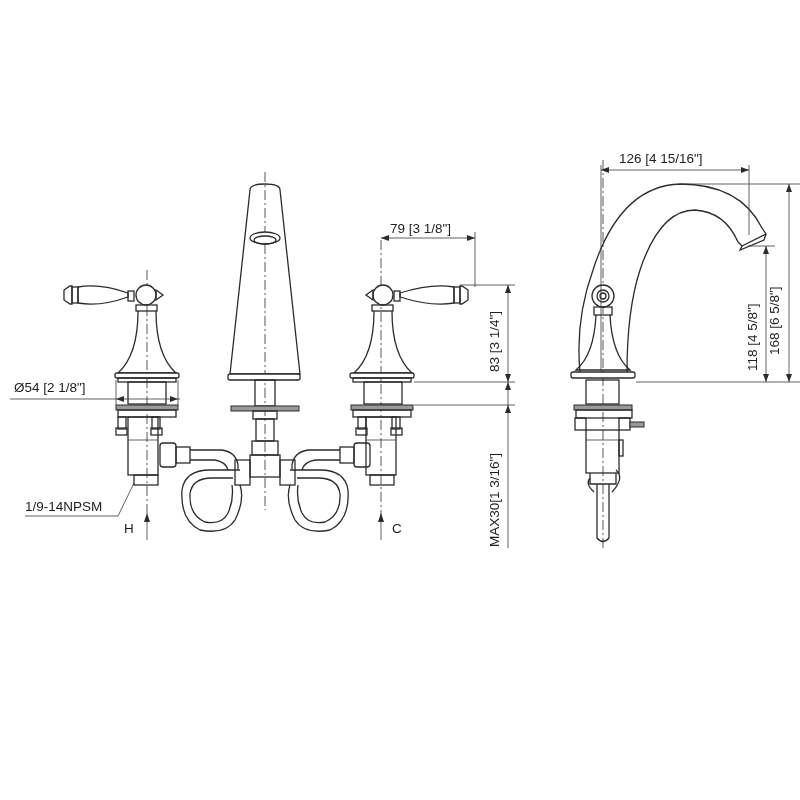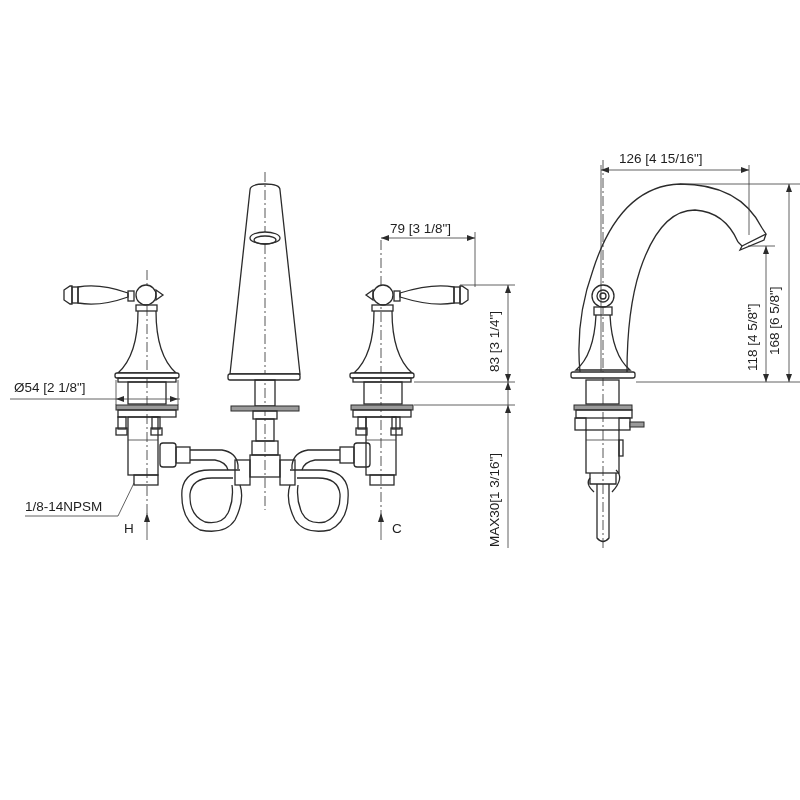--- a/index.html
+++ b/index.html
@@ -183,18 +183,18 @@
     <line class="thin" x1="766" y1="246" x2="766" y2="382"></line>
     <path d="M766 246 L763 254 L769 254 Z" fill="#2b2b2b"></path>
     <path d="M766 382 L763 374 L769 374 Z" fill="#2b2b2b"></path>
   </g>
 </svg>
 
 <div class="lbl" style="left:14px; top:381px;">Ø54 [2 1/8"]</div>
 <div class="lbl" style="left:390px; top:222px;">79 [3 1/8"]</div>
 <div class="lbl vert" style="left:488px; top:372px;">83 [3 1/4"]</div>
 <div class="lbl vert" style="left:488px; top:547px;">MAX30[1 3/16"]</div>
-<div class="lbl" style="left:25px; top:500px;">1/8-14NPSM</div>
+<div class="lbl" style="left:25px; top:500px;">1/9-14NPSM</div>
 <div class="lbl" style="left:124px; top:522px;">H</div>
 <div class="lbl" style="left:392px; top:522px;">C</div>
 <div class="lbl" style="left:619px; top:152px;">126 [4 15/16"]</div>
 <div class="lbl vert" style="left:746px; top:371px;">118 [4 5/8"]</div>
 <div class="lbl vert" style="left:768px; top:355px;">168 [6 5/8"]</div>
 
 </body></html>

